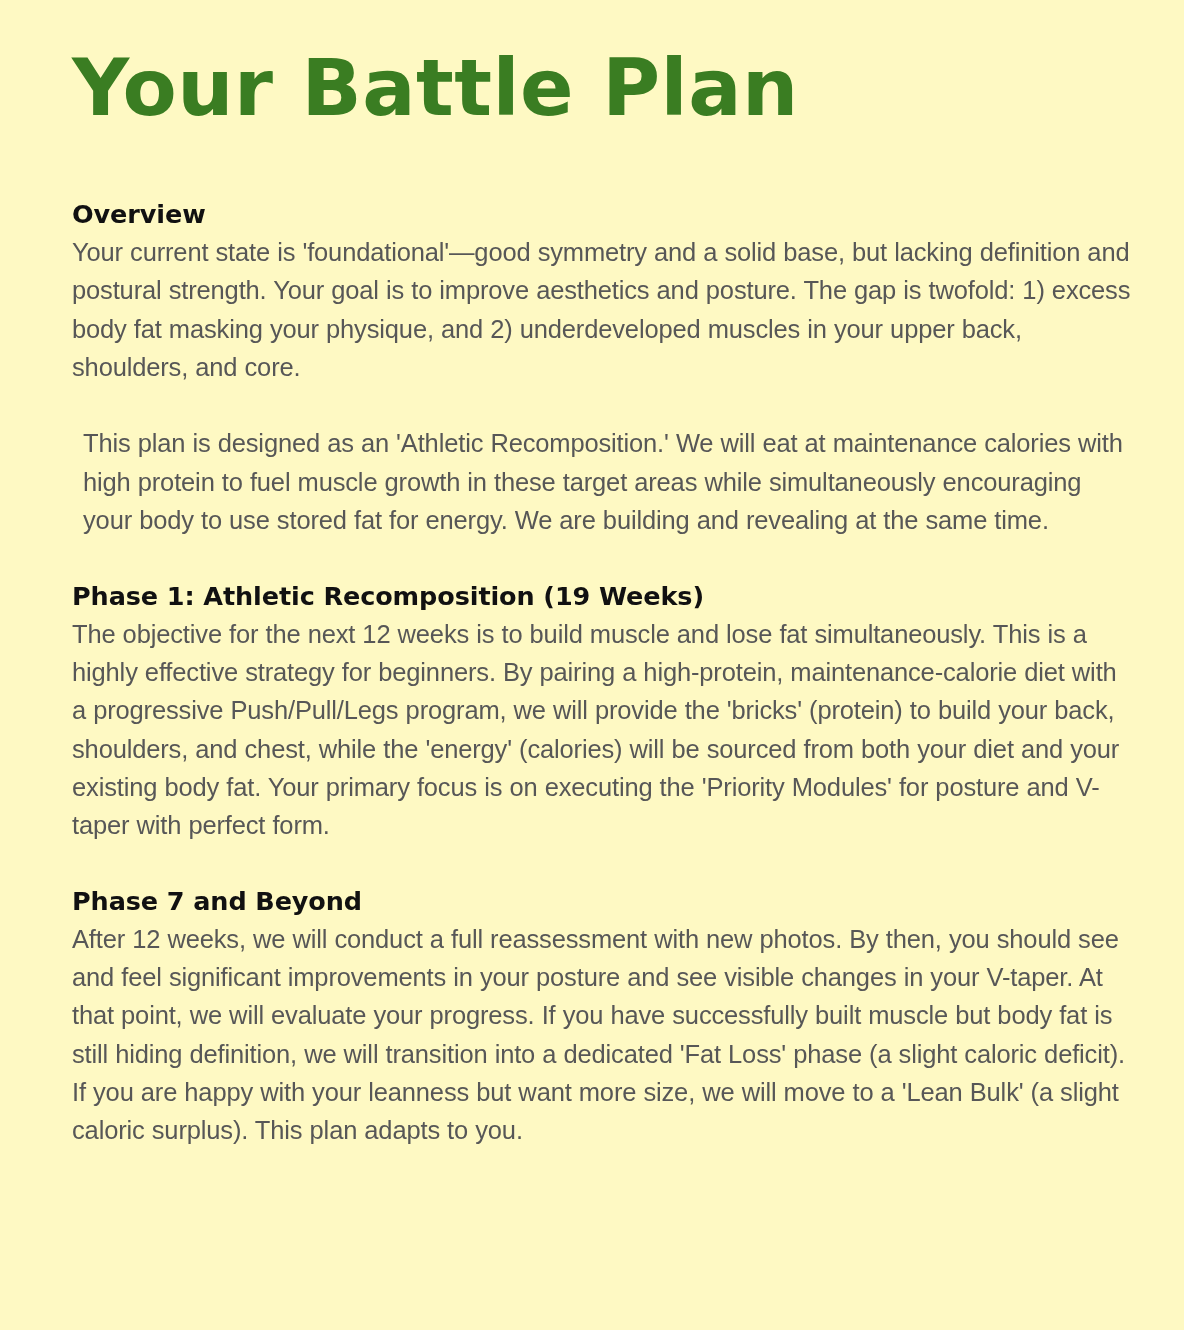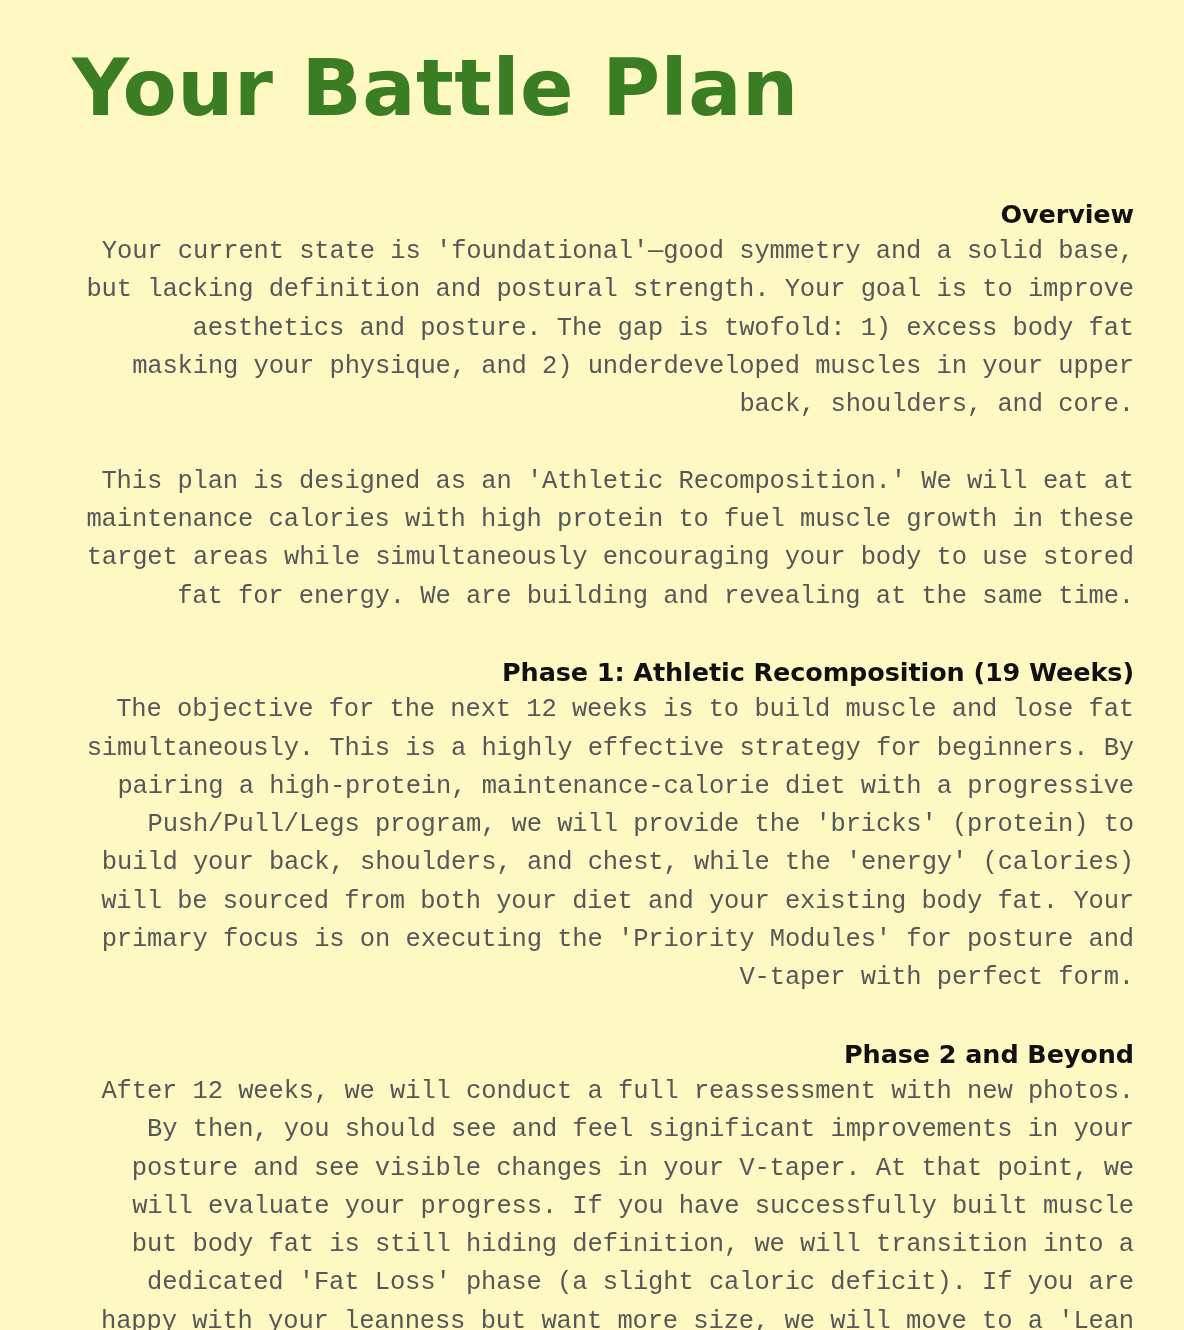--- a/index.html
+++ b/index.html
@@ -46,37 +46,37 @@
     white-space: nowrap;
   }
 
   .body-block {
     position: absolute;
     left: 0;
     top: 196px;
     width: 1062px;
   }
 
-  .section { margin: 0 0 0 0; text-align: right; }
+  .section { margin: 0 0 0 0; }
 
   h2.section-heading {
     margin: 0;
     padding: 0;
     font-family: "DejaVu Sans", sans-serif;
     font-size: 25.5px;
     line-height: 37px;
     font-weight: 700;
     color: #111111;
     letter-spacing: -0.1px;
   }
 
   p.para {
     margin: 0;
     padding: 0;
-    font-family: Liberation Mono, monospace;
+    font-family: Liberation Sans, sans-serif;
     font-size: 25.5px;
     line-height: 38.3px;
     font-weight: 400;
     color: #575757;
     letter-spacing: -0.15px;
     word-spacing: 0.2px;
   }
 
   p.para + p.para { margin-top: 38.3px; margin-left: 11px; }
   .section + .section { margin-top: 38.3px; }
@@ -96,19 +96,19 @@
         <p class="para">Your current state is 'foundational'—good symmetry and a solid base, but lacking definition and postural strength. Your goal is to improve aesthetics and posture. The gap is twofold: 1) excess body fat masking your physique, and 2) underdeveloped muscles in your upper back, shoulders, and core.</p>
         <p class="para">This plan is designed as an 'Athletic Recomposition.' We will eat at maintenance calories with high protein to fuel muscle growth in these target areas while simultaneously encouraging your body to use stored fat for energy. We are building and revealing at the same time.</p>
       </div>
 
       <div class="section">
         <h2 class="section-heading">Phase 1: Athletic Recomposition (19 Weeks)</h2>
         <p class="para">The objective for the next 12 weeks is to build muscle and lose fat simultaneously. This is a highly effective strategy for beginners. By pairing a high-protein, maintenance-calorie diet with a progressive Push/Pull/Legs program, we will provide the 'bricks' (protein) to build your back, shoulders, and chest, while the 'energy' (calories) will be sourced from both your diet and your existing body fat. Your primary focus is on executing the 'Priority Modules' for posture and V-taper with perfect form.</p>
       </div>
 
       <div class="section">
-        <h2 class="section-heading">Phase 2 and Beyond</h2>
+        <h2 class="section-heading">Phase 7 and Beyond</h2>
         <p class="para">After 12 weeks, we will conduct a full reassessment with new photos. By then, you should see and feel significant improvements in your posture and see visible changes in your V-taper. At that point, we will evaluate your progress. If you have successfully built muscle but body fat is still hiding definition, we will transition into a dedicated 'Fat Loss' phase (a slight caloric deficit). If you are happy with your leanness but want more size, we will move to a 'Lean Bulk' (a slight caloric surplus). This plan adapts to you.</p>
       </div>
 
     </div>
   </div>
 </div>
 
 </body></html>

